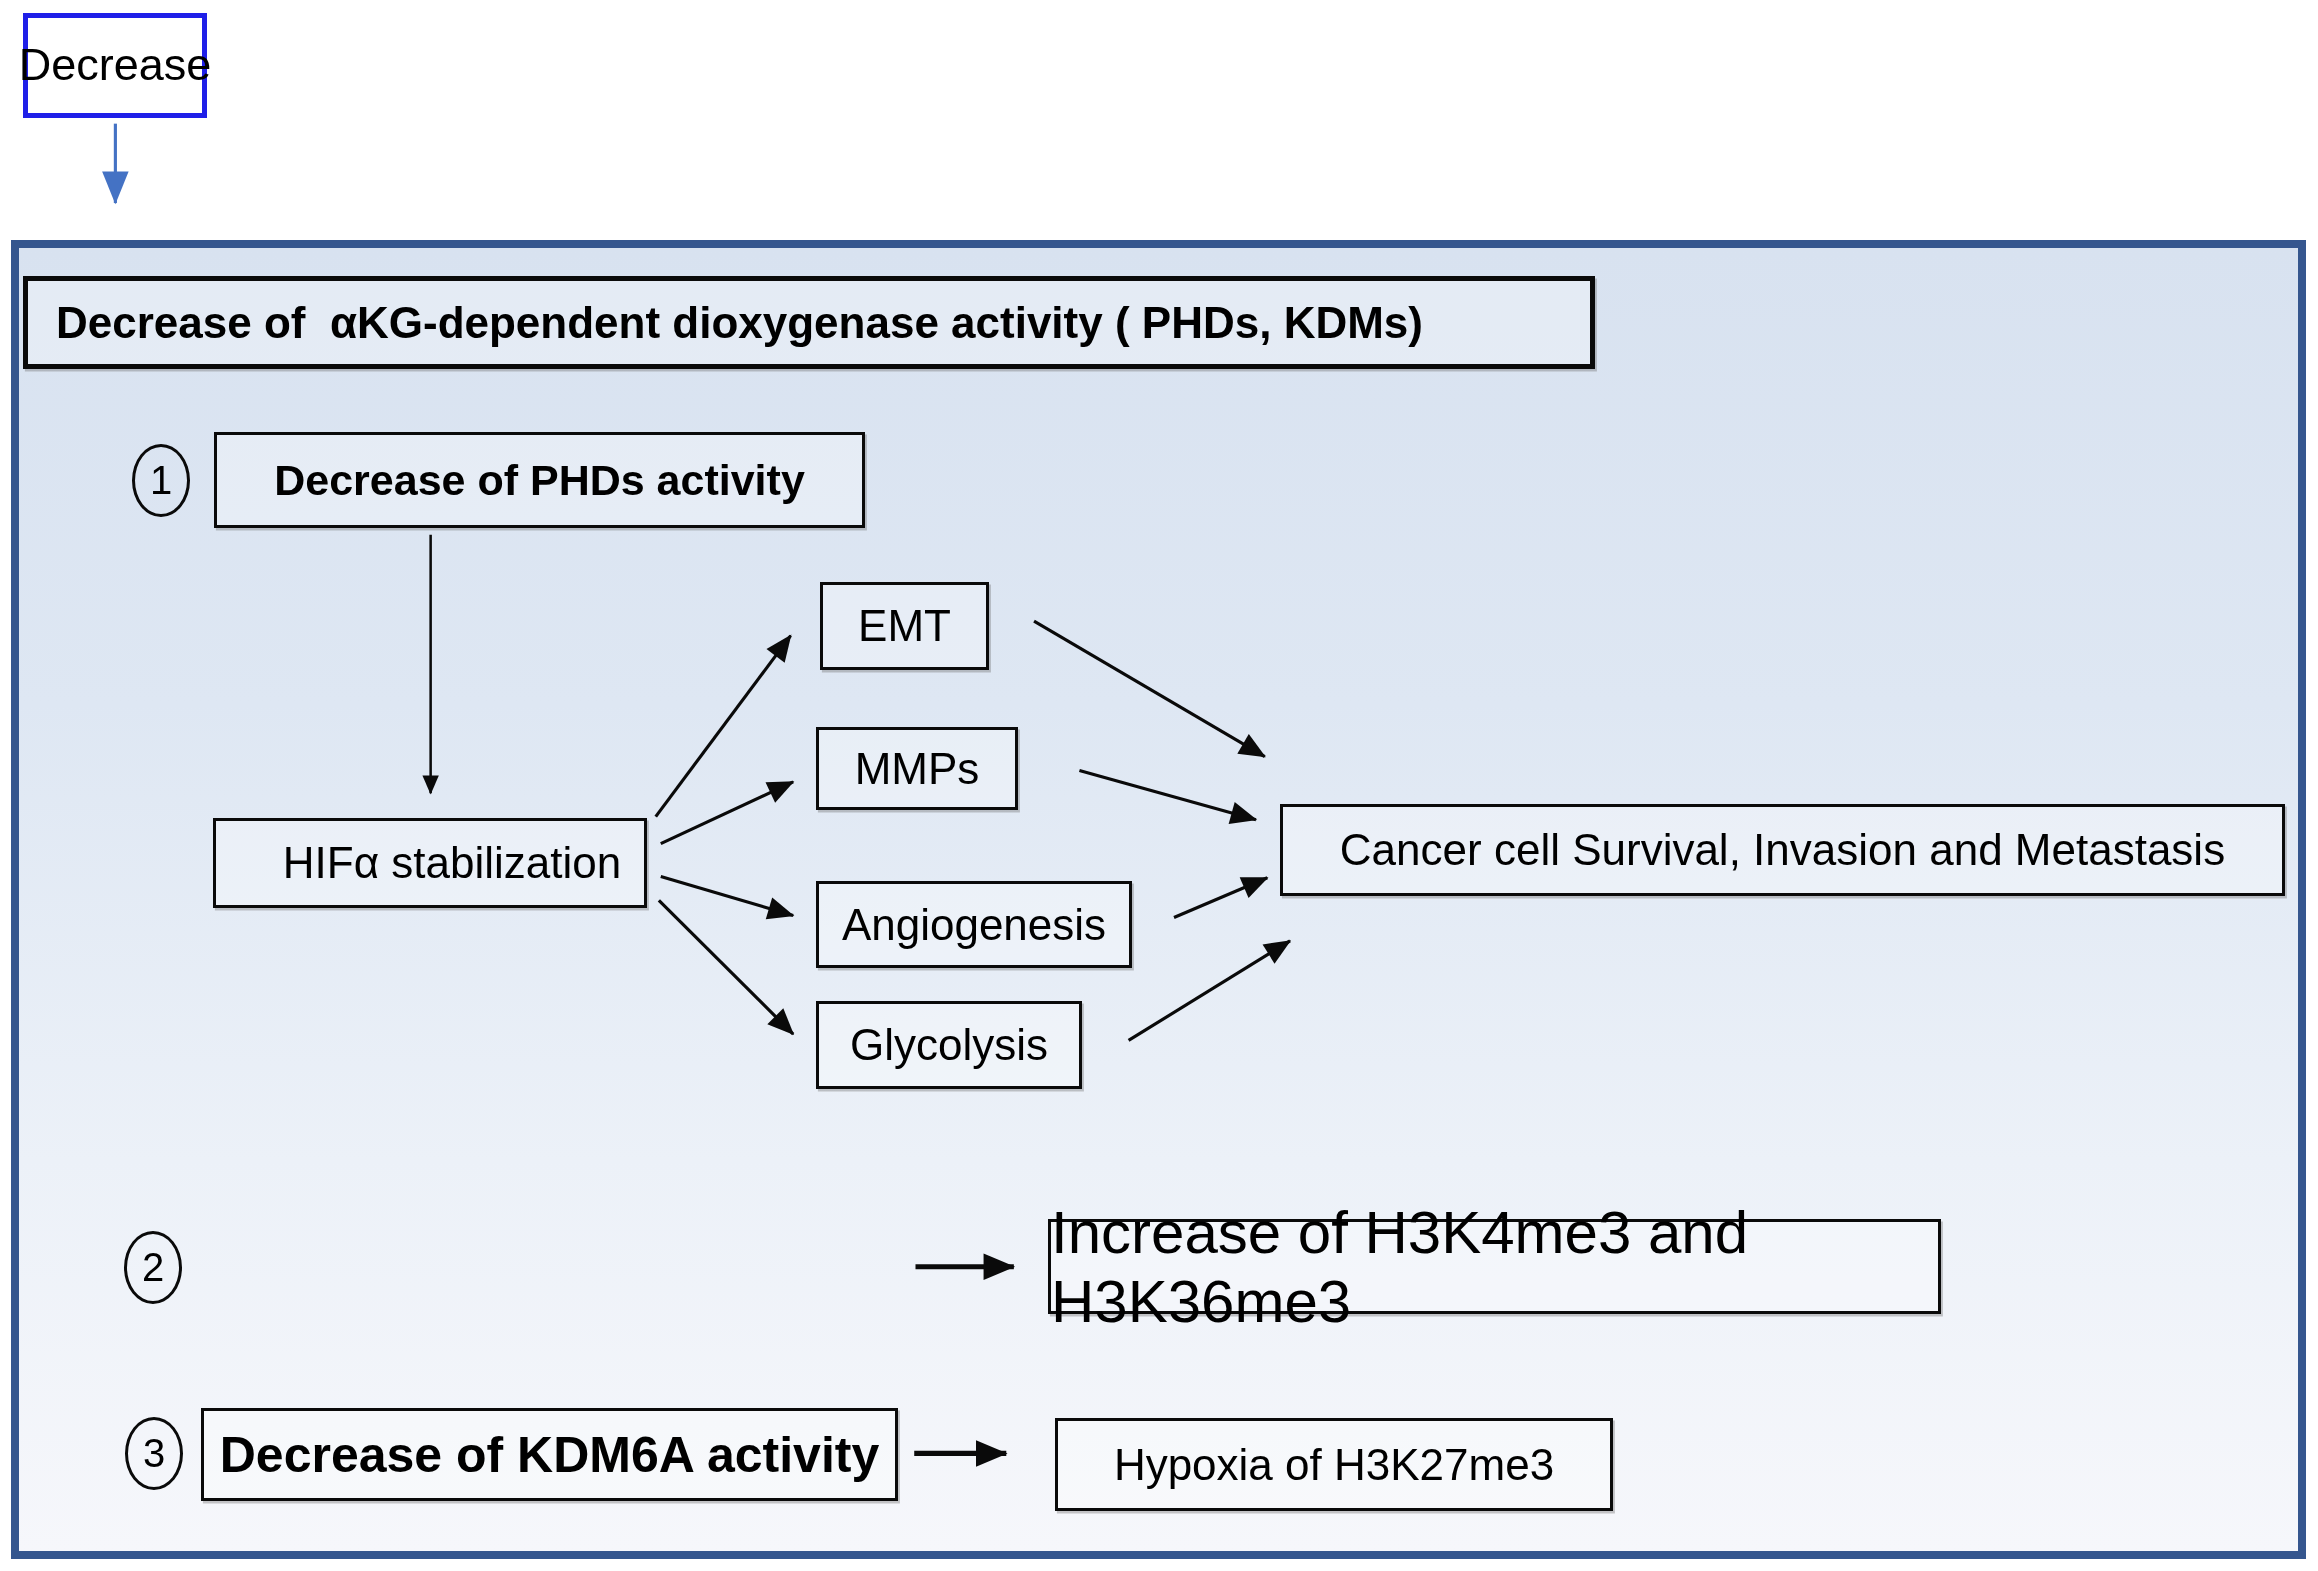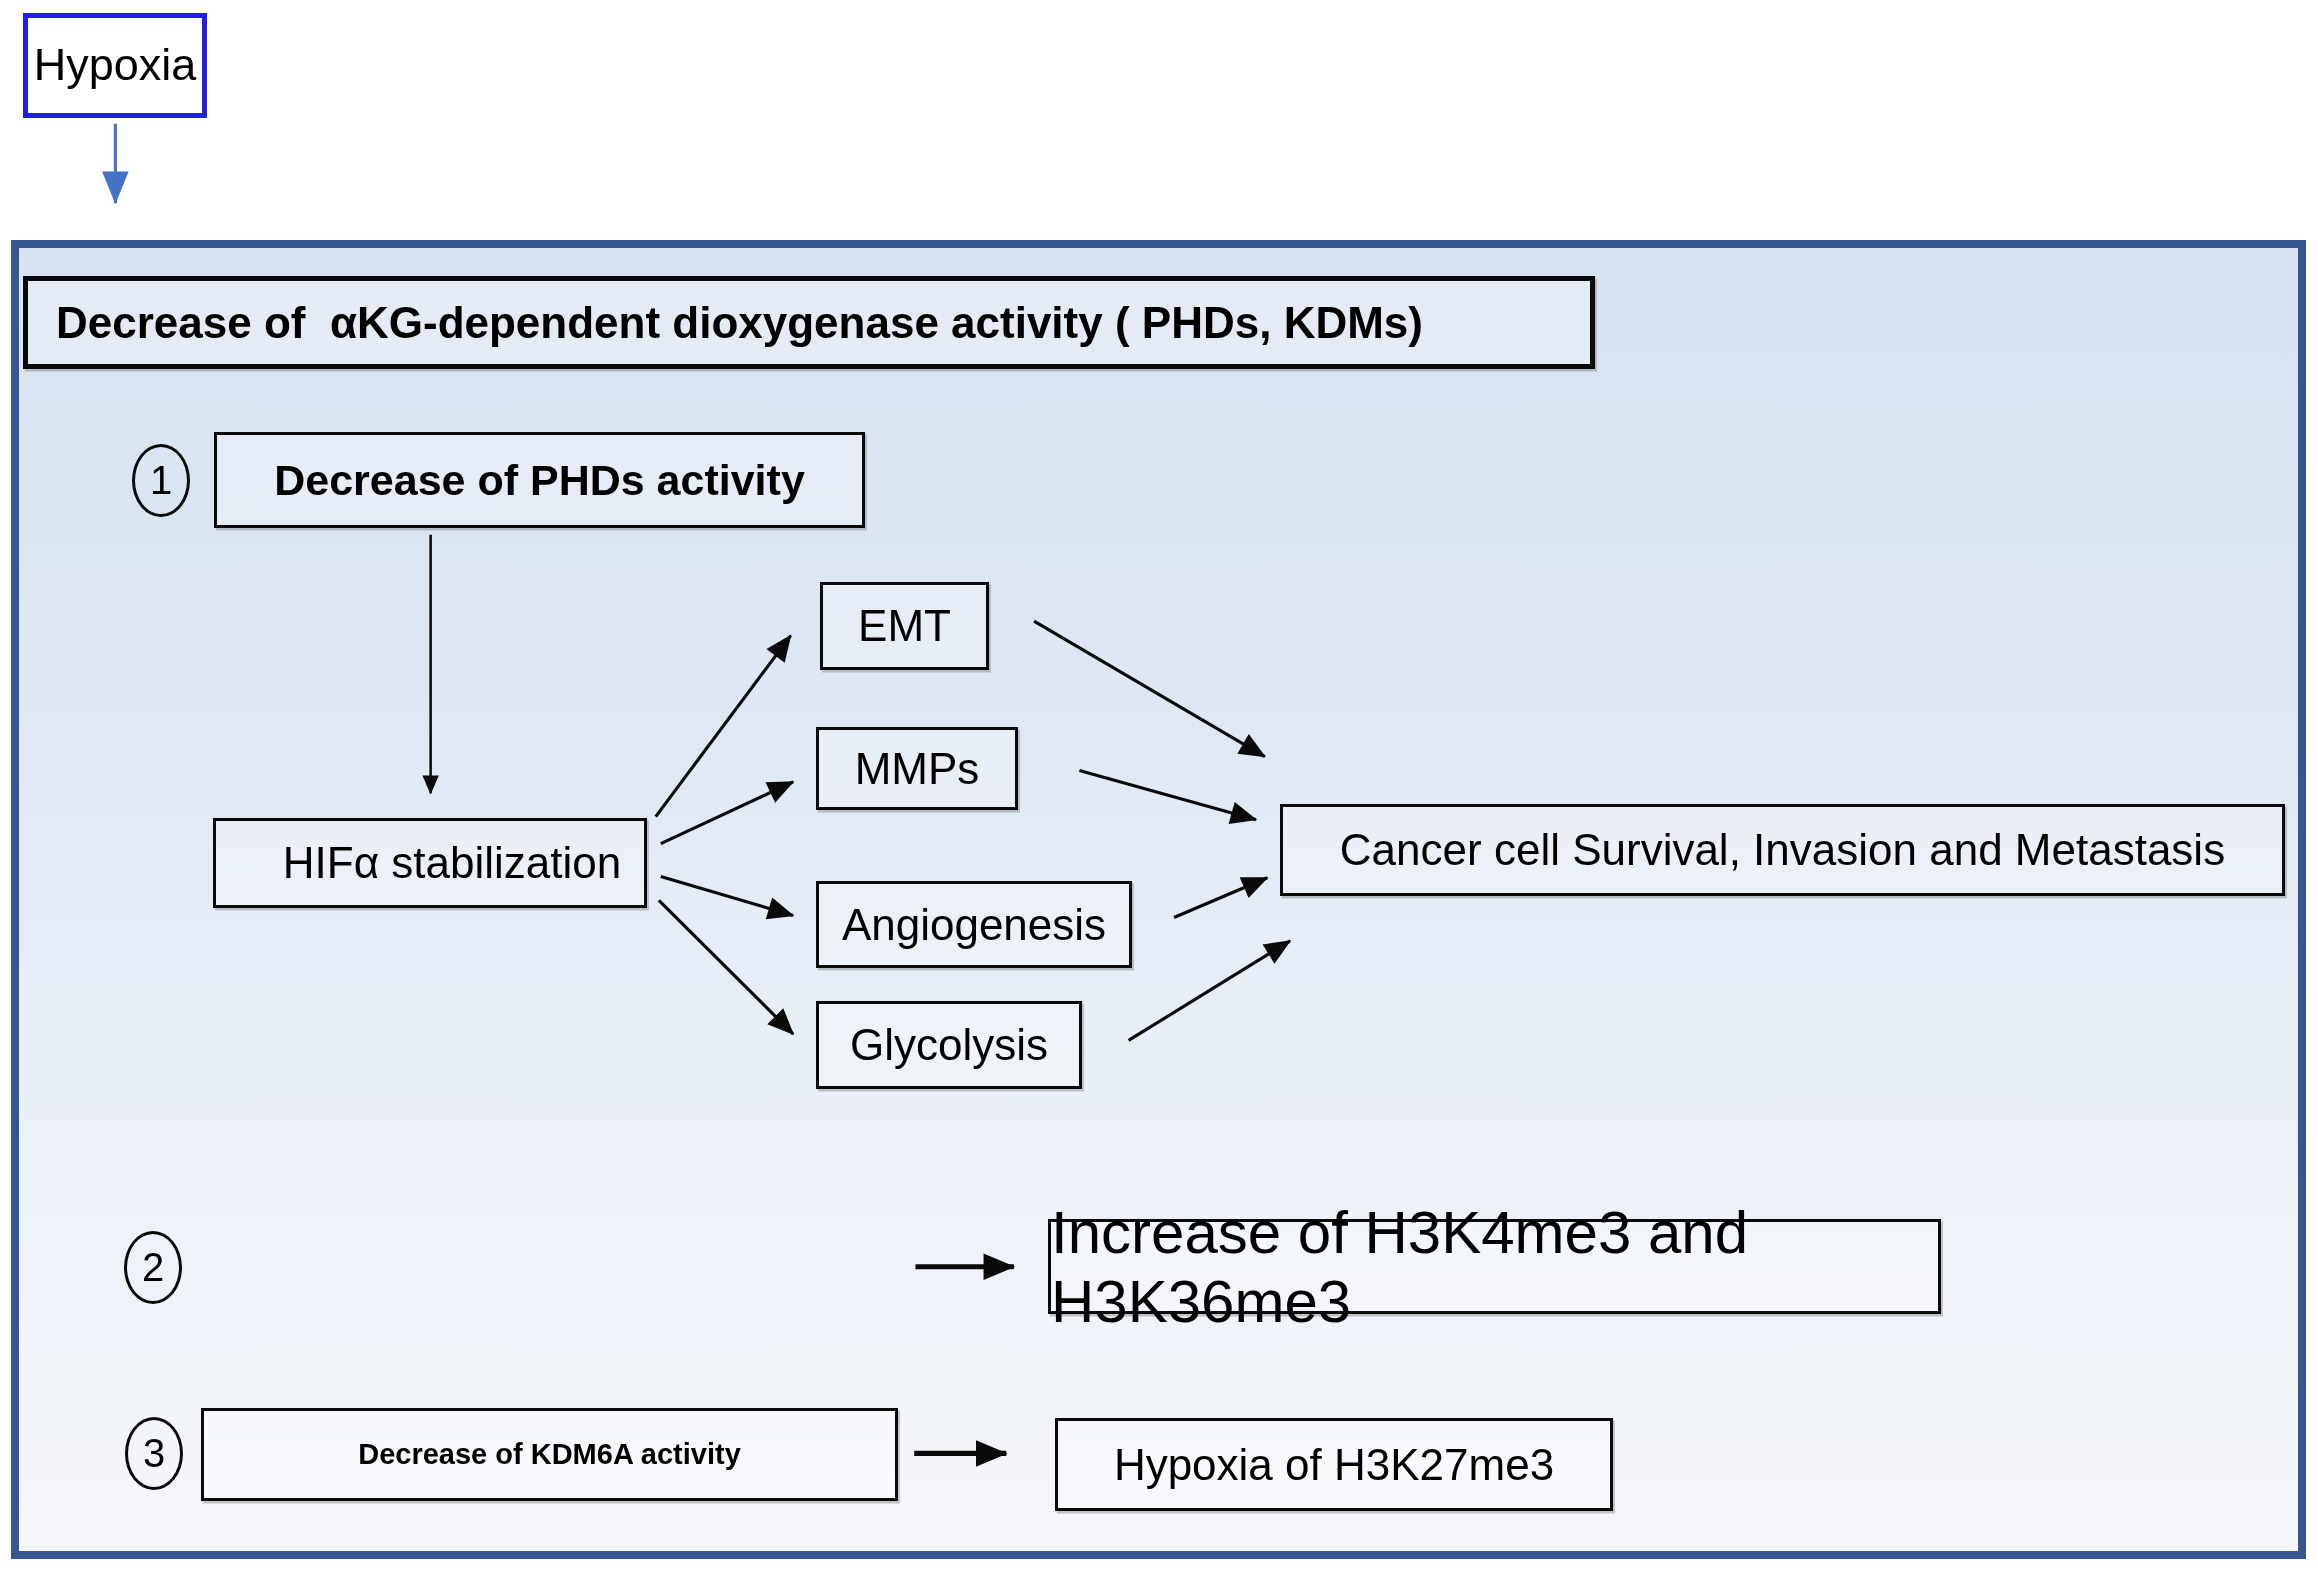--- a/index.html
+++ b/index.html
@@ -72,36 +72,36 @@
   #p1-trigger   { left: 214px;  top: 432px;  width: 651px; height: 96px; font-size: 43px; font-weight: bold; }
   #p1-mediator  { left: 213px;  top: 818px; width: 434px;  height: 90px; font-size: 44px; border-width: 3.2px; padding-left: 44px; }
   #effect-emt   { left: 820px; top: 582px;  width: 169px;  height: 88px; font-size: 44px; border-width: 3.2px; }
   #effect-mmps  { left: 816px; top: 727px; width: 202px;  height: 83px; font-size: 44px; border-width: 3.2px; }
   #effect-angio { left: 816px; top: 881px; width: 316px;  height: 87px; font-size: 44px; border-width: 3.2px; }
   #effect-glyco { left: 816px; top: 1001px; width: 266px;  height: 88px; font-size: 44px; border-width: 3.2px; justify-content: center; }
   #p1-outcome   { left: 1280px; top: 804px; width: 1005px; height: 92px; font-size: 44px; border-width: 3.2px; }
 
   #p2-trigger { left: 200px;  top: 1223px; width: 692px; height: 88px; font-size: 43px; font-weight: bold; }
   #p2-outcome { left: 1048px; top: 1219px; width: 893px; height: 95px; font-size: 60px; }
-  #p3-trigger { left: 201px;  top: 1408px; width: 697px; height: 93px; font-size: 29px; font-weight: bold; }
+  #p3-trigger { left: 201px;  top: 1408px; width: 697px; height: 93px; font-size: 50px; font-weight: bold; }
   #p3-outcome { left: 1055px; top: 1418px; width: 558px;  height: 93px; font-size: 44px; }
 
   svg.overlay {
     position: absolute; left: 0; top: 0;
     width: 2319px; height: 1572px;
     z-index: 3; pointer-events: none;
   }
 </style>
 </head>
 <body>
 
 <div id="stage">
 
   <div class="abs hypoxia-box">
-    <span>Hypoxia</span>
+    <span>Decrease</span>
   </div>
 
   <div class="abs container"></div>
 
   <div class="abs node header-box">
     <span>Decrease of  αKG-dependent dioxygenase activity ( PHDs, KDMs)</span>
   </div>
 
   <svg class="overlay" viewBox="0 0 3678 2493">
     <defs>

